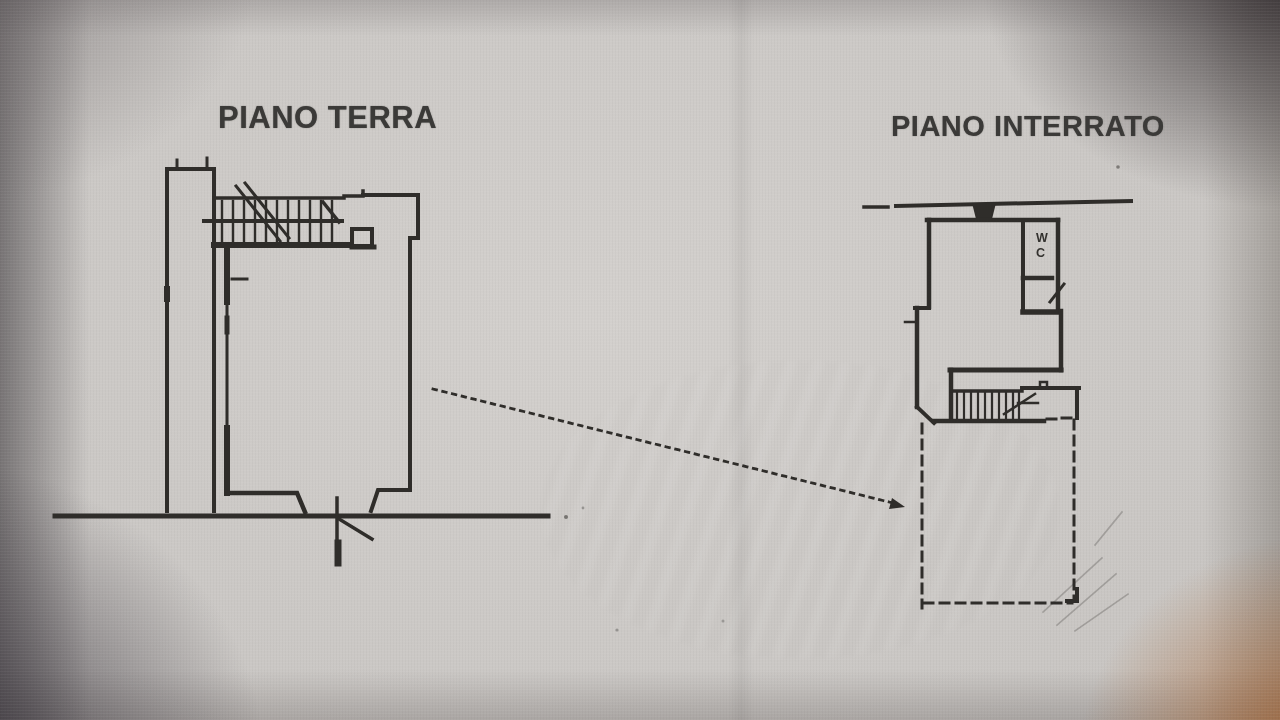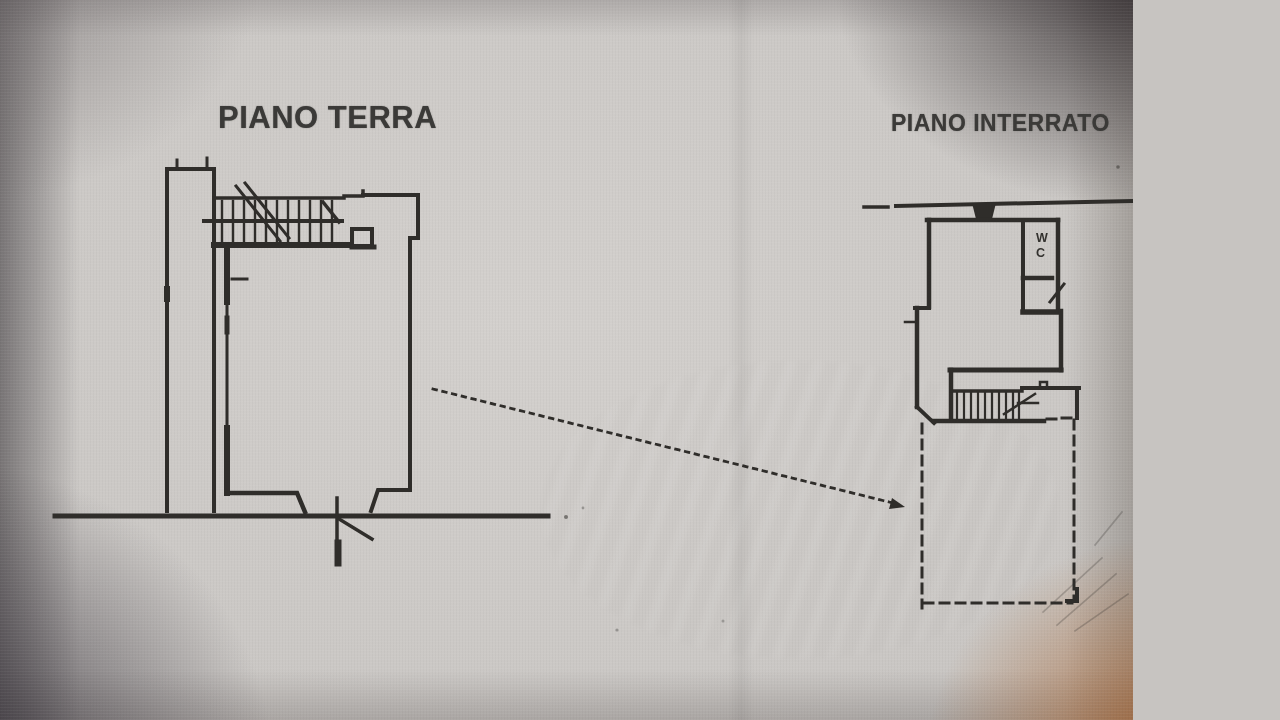--- a/index.html
+++ b/index.html
@@ -2,21 +2,21 @@
 <html><head>
 <meta charset="utf-8">
 <style>
   html,body{margin:0;padding:0;}
   body{
     width:1280px;height:720px;overflow:hidden;
     font-family:"Liberation Sans", sans-serif;
     background:#c7c4c1;
   }
   #photo{
-    position:relative;width:1133px;height:720px;
+    position:relative;width:1280px;height:720px;
     background-color:#c7c4c1;
     background-image:
       
       radial-gradient(430px 310px at 101% -2%, rgba(58,52,54,0.95), rgba(58,52,54,0) 72%),
       
       radial-gradient(470px 430px at -5% 106%, rgba(64,59,66,0.92), rgba(64,59,66,0) 70%),
       
       radial-gradient(340px 300px at 104% 105%, rgba(166,101,52,0.92), rgba(166,101,52,0) 74%),
       
       radial-gradient(420px 330px at -3% -4%, rgba(104,98,100,0.60), rgba(104,98,100,0) 70%),
@@ -46,21 +46,21 @@
   .crease{
     position:absolute;top:0;bottom:0;width:26px;left:728px;pointer-events:none;
     background:linear-gradient(90deg, rgba(0,0,0,0) 0, rgba(0,0,0,0.05) 50%, rgba(0,0,0,0) 100%);
   }
   .plan-title{
     position:absolute;color:#3b3a38;font-weight:700;white-space:nowrap;
     text-shadow:0 0 1.2px rgba(59,58,56,0.65);
     letter-spacing:0.5px;
   }
   #title-terra{left:218px;top:100px;font-size:31px;}
-  #title-interrato{left:891px;top:110px;font-size:23px;}
+  #title-interrato{left:891px;top:110px;font-size:29px;}
   svg.drawing{
     position:absolute;left:0;top:0;
     filter:blur(0.45px);
   }
   svg .ink{stroke:#2f2d2a;fill:none;stroke-linecap:square;}
   svg .fill-ink{fill:#2f2d2a;stroke:none;}
   svg .dashed{stroke-dasharray:9 7;}
   .wc-text{
     font-family:"Liberation Sans", sans-serif;
     font-size:12.5px;font-weight:700;fill:#34322f;stroke:none;

